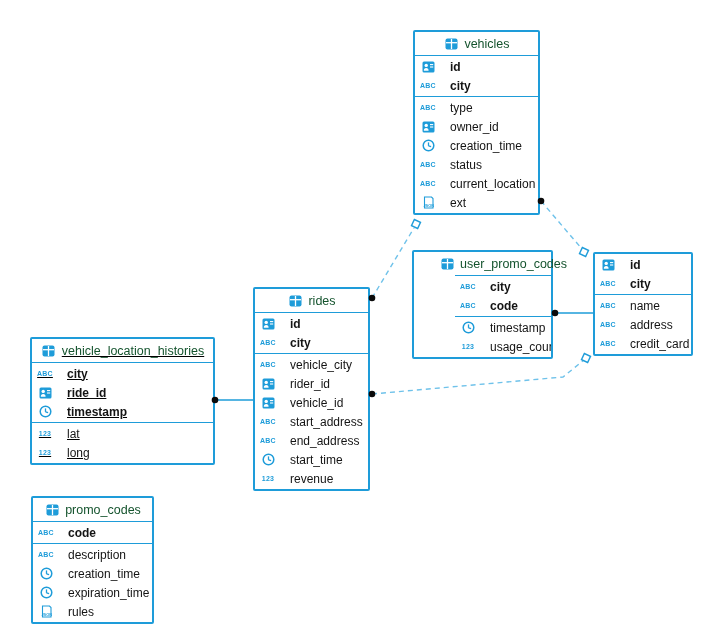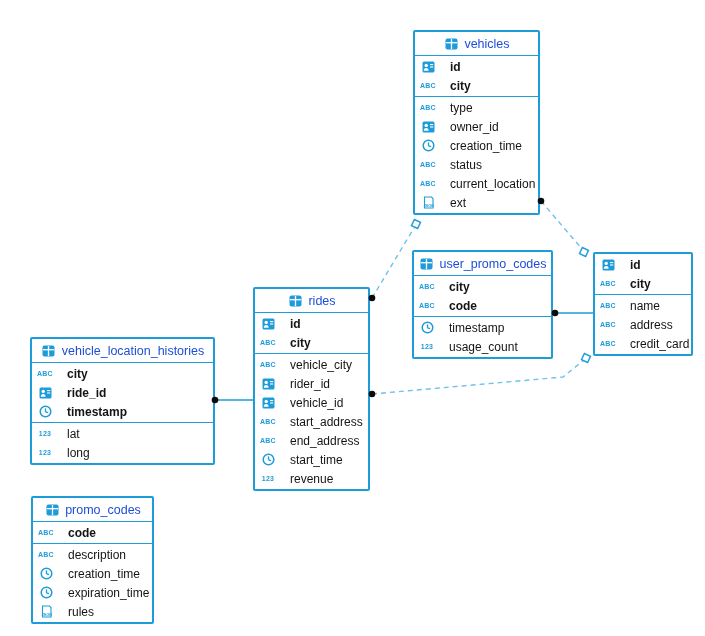--- a/index.html
+++ b/index.html
@@ -6,21 +6,21 @@
   #canvas{
     position:relative;width:705px;height:636px;background:#ffffff;
     font-family:"Liberation Sans",sans-serif;overflow:hidden;
   }
   .table{
     position:absolute;background:#ffffff;border:2px solid var(--acc,#1e9cd9);
     border-radius:2px;box-sizing:border-box;z-index:1;
   }
   .hdr{
     height:23px;display:flex;align-items:center;justify-content:center;gap:5px;
-    border-bottom:1.5px solid var(--acc,#1e9cd9);font-size:12.5px;color:#1d4ed8;
+    border-bottom:1.5px solid var(--acc,#1e9cd9);font-size:12.5px;color:#14532d;
   }
   .sec{border-bottom:1.5px solid var(--acc,#1e9cd9);padding:1px 0;}
   .sec:last-child{border-bottom:none;}
   .row{
     height:19px;display:flex;align-items:center;gap:14px;padding:0 5px;
     font-size:12px;color:#141414;white-space:nowrap;overflow:hidden;
   }
   .row.bold{font-weight:700;}
   .ficon{
     width:16px;min-width:16px;height:14px;display:inline-flex;
@@ -105,21 +105,21 @@
             <span class="ficon">
               <svg width="13" height="13" viewBox="0 0 13 13">
                 <path d="M2.5 1 h7 l1.5 1.5 v9.5 h-8.5 z" fill="#fff" stroke="#1e9cd9" stroke-width="1.1"></path>
                 <text x="6.7" y="10.6" font-size="3.9" font-weight="bold" text-anchor="middle" fill="#1e9cd9" font-family="Liberation Sans, sans-serif">JSON</text>
               </svg>
             </span>
             <span>ext</span>
           </div>
         </div>
       </div>
-      <div class="table" style="left: 412px; top: 250px; width: 141px;">
+      <div class="table" style="left: 412px; top: 250px; width: 141px; padding-left: 41px;">
         <div class="hdr">
           <span class="ficon">
             <svg width="13" height="12" viewBox="0 0 13 12">
               <rect x="0.5" y="0.5" width="12" height="11" rx="2" fill="#1e9cd9"></rect>
               <line x1="1" y1="4.7" x2="12" y2="4.7" stroke="#fff" stroke-width="1.3"></line>
               <line x1="6.5" y1="1" x2="6.5" y2="11" stroke="#fff" stroke-width="1.3"></line>
             </svg>
           </span>
           <span>user_promo_codes</span>
         </div>
@@ -259,21 +259,21 @@
               </svg>
             </span>
             <span>start_time</span>
           </div>
           <div class="row">
             <span class="ficon txticon">123</span>
             <span>revenue</span>
           </div>
         </div>
       </div>
-      <div class="table" style="left: 30px; top: 337px; width: 185px;">
+      <div class="table" style="left: 30px; top: 337px; width: 185px; text-decoration: underline;">
         <div class="hdr">
           <span class="ficon">
             <svg width="13" height="12" viewBox="0 0 13 12">
               <rect x="0.5" y="0.5" width="12" height="11" rx="2" fill="#1e9cd9"></rect>
               <line x1="1" y1="4.7" x2="12" y2="4.7" stroke="#fff" stroke-width="1.3"></line>
               <line x1="6.5" y1="1" x2="6.5" y2="11" stroke="#fff" stroke-width="1.3"></line>
             </svg>
           </span>
           <span>vehicle_location_histories</span>
         </div>

